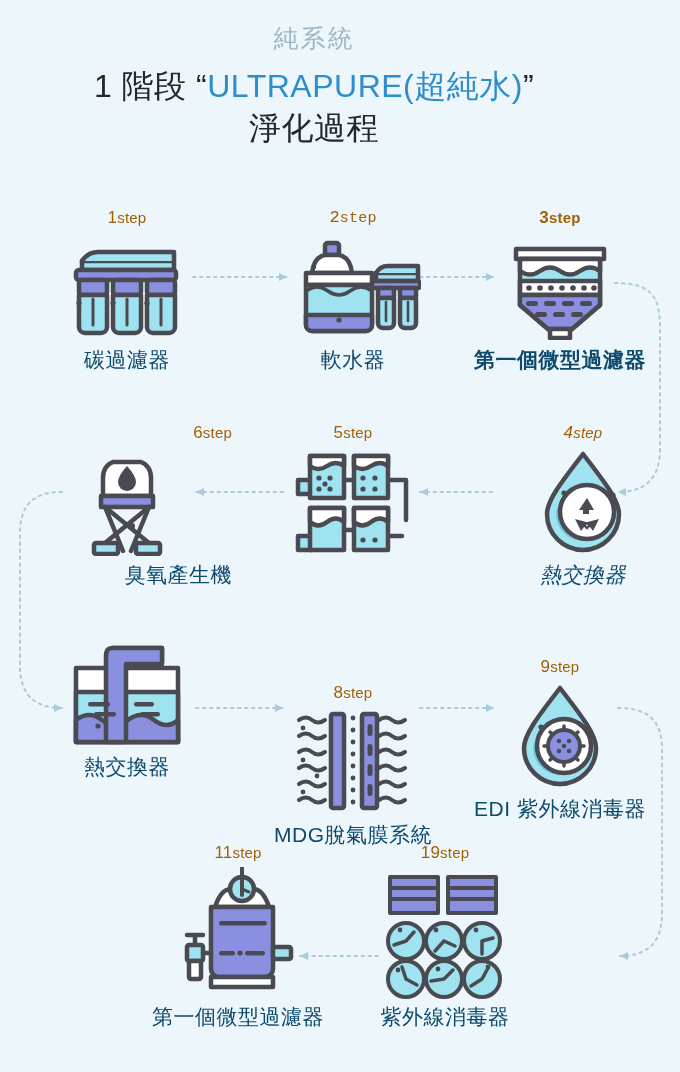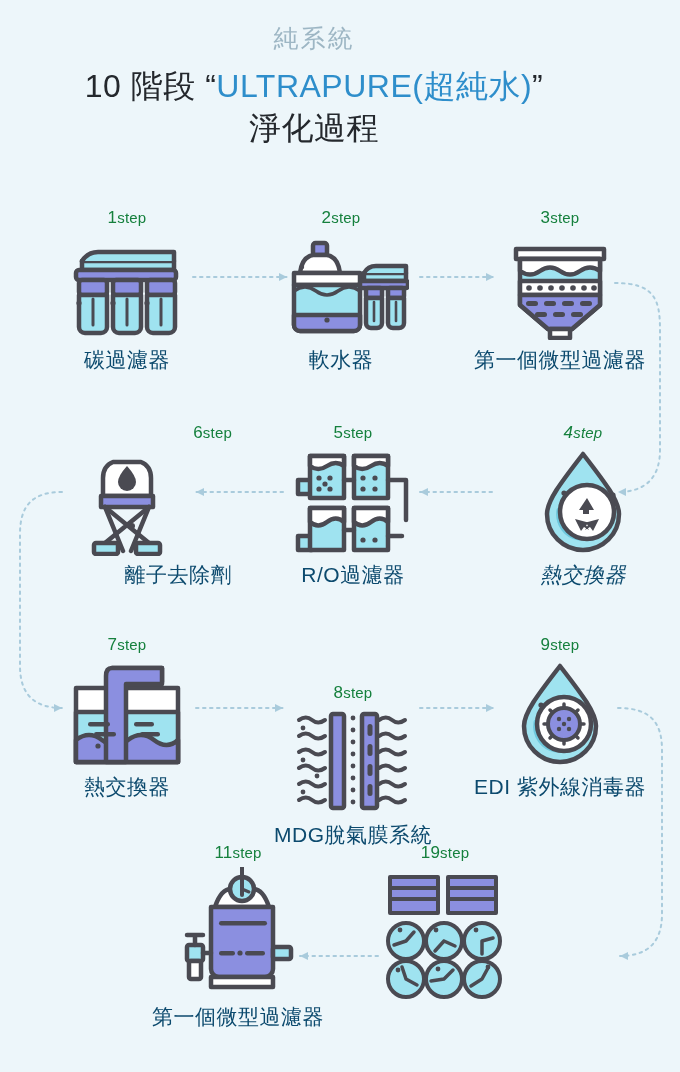--- a/index.html
+++ b/index.html
@@ -20,40 +20,40 @@
   .hdr-main {
     margin-top: 10px; font-size: 32px; line-height: 42px;
     color: #24282D; font-weight: 400; letter-spacing: .5px;
   }
   .hdr-main .accent { color: #2E8ECB; margin-top: 38px; }
   .hdr-main .q { color: #24282D; }
 
   
   .step { position: absolute; width: 210px; text-align: center; }
   .step-num {
-    font-size: 15px; color: #15803d; letter-spacing: .2px; height: 20px;
+    font-size: 15px; color: #a16207; letter-spacing: .2px; height: 20px;
   }
   .step-num .n { font-size: 17px; }
   .art { height: 118px; display: flex; align-items: center; justify-content: center; }
   .step-label {
     font-size: 21px; color: #0c4a6e; letter-spacing: .5px; white-space: nowrap;
   }
 
   
   .conn { position: absolute; pointer-events: none; }
 </style>
 </head>
 <body>
 
 <div id="page">
 
   <div class="hdr">
     <div class="hdr-sub">純系統</div>
     <div class="hdr-main">
-      <span>10 階段</span>
+      <span>1 階段</span>
       <span class="q">“</span><span class="accent">ULTRAPURE(超純水)</span><span class="q">”</span>
       <div>淨化過程</div>
     </div>
   </div>
 
   <svg class="conn" width="680" height="1072" style="left:0;top:0">
     <g fill="none" stroke="#A9CBDC" stroke-width="2" stroke-dasharray="2.5 4.5" stroke-linecap="round">
 
       <path d="M193 277 H 287"></path>
 
@@ -108,21 +108,21 @@
           <path d="M99 64 v26" stroke-width="3"></path>
         </g>
         <circle cx="17" cy="68" r="2.6" fill="#4A4A52"></circle>
         <circle cx="51" cy="68" r="2.6" fill="#4A4A52"></circle>
         <circle cx="85" cy="68" r="2.6" fill="#4A4A52"></circle>
       </svg>
     </div>
     <div class="step-label">碳過濾器</div>
   </div>
 
-  <div class="step" style="left:236px; top:208px;">
+  <div class="step" style="left:248px; top:208px;font-family:Liberation Mono, monospace;">
     <div class="step-num"><span class="n">2</span><span>step</span></div>
     <div class="art">
       <svg width="135" height="105" viewBox="0 0 135 105">
         <g stroke="#4A4A52" stroke-width="4.5" stroke-linejoin="round" stroke-linecap="round">
           <rect x="39" y="8" width="14" height="12" rx="2.5" fill="#8B8FE0"></rect>
           <path d="M26 38 q2 -16 13 -18 h14 q11 2 13 18 z" fill="#FFFFFF"></path>
           <rect x="20" y="38" width="66" height="12" fill="#FFFFFF"></rect>
           <path d="M20 50 h66 v40 a6 6 0 0 1 -6 6 h-54 a6 6 0 0 1 -6 -6 z" fill="#9FE3F0"></path>
           <path d="M20 56 q11 -8 22 0 t22 0 t22 0" fill="none" stroke-width="3.5"></path>
           <path d="M20 80 h66 v10 a6 6 0 0 1 -6 6 h-54 a6 6 0 0 1 -6 -6 z" fill="#8B8FE0"></path>
@@ -136,21 +136,21 @@
           <path d="M100 67 v19" stroke-width="2.6"></path>
           <path d="M122 67 v19" stroke-width="2.6"></path>
         </g>
         <circle cx="53" cy="85" r="2.6" fill="#4A4A52"></circle>
         <circle cx="28" cy="32" r="2.2" fill="#4A4A52"></circle>
       </svg>
     </div>
     <div class="step-label">軟水器</div>
   </div>
 
-  <div class="step" style="left:455px; top:208px;">
+  <div class="step" style="left:455px; top:208px;font-weight:bold;">
     <div class="step-num"><span class="n">3</span><span>step</span></div>
     <div class="art">
       <svg width="112" height="105" viewBox="0 0 112 105">
         <g stroke="#4A4A52" stroke-width="4.5" stroke-linejoin="round" stroke-linecap="round">
           <path d="M12 14 h88 v10 h-88 z" fill="#FFFFFF"></path>
           <path d="M16 24 h80 v46 l-28 24 h-24 l-28 -24 z" fill="#9FE3F0"></path>
           <path d="M16 24 v12 q10 7 20 0 t20 0 t20 0 t20 0 v-12 z" fill="#FFFFFF"></path>
           <path d="M16 46 h80 v14 h-80 z" fill="#FFFFFF"></path>
           <path d="M16 60 h80 v10 l-28 24 h-24 l-28 -24 z" fill="#8B8FE0"></path>
           <rect x="46" y="94" width="20" height="9" fill="#FFFFFF"></rect>
@@ -185,21 +185,21 @@
           <rect x="29" y="48" width="52" height="11" fill="#8B8FE0"></rect>
           <path d="M33 59 l18 44 M77 59 l-18 44" fill="none"></path>
           <path d="M33 59 L77 95 M77 59 L33 95" fill="none"></path>
           <rect x="22" y="95" width="24" height="11" rx="2" fill="#9FE3F0"></rect>
           <rect x="64" y="95" width="24" height="11" rx="2" fill="#9FE3F0"></rect>
         </g>
         <path d="M55 18 q9 10 9 16 a9 9 0 0 1 -18 0 q0 -6 9 -16 z" fill="#4A4A52"></path>
         <circle cx="60" cy="78" r="3" fill="#4A4A52"></circle>
       </svg>
     </div>
-    <div class="step-label">離子去除劑</div>
+    <div class="step-label">臭氧產生機</div>
   </div>
 
   <div class="step" style="left:248px; top:423px;">
     <div class="step-num"><span class="n">5</span><span>step</span></div>
     <div class="art">
       <svg width="122" height="108" viewBox="0 0 122 108">
         <g stroke="#4A4A52" stroke-width="4.5" stroke-linejoin="round" stroke-linecap="round">
           <path d="M6 32 h14 v14 h-14 z" fill="#9FE3F0"></path>
           <path d="M18 8 h34 v42 h-34 z" fill="#9FE3F0"></path>
           <path d="M18 8 v10 q8 6 17 0 t17 0 v-10 z" fill="#FFFFFF"></path>
@@ -221,21 +221,20 @@
           <circle cx="33" cy="36" r="2.6"></circle>
           <circle cx="71" cy="30" r="2.6"></circle>
             <circle cx="83" cy="30" r="2.6"></circle>
           <circle cx="71" cy="41" r="2.6"></circle>
             <circle cx="83" cy="41" r="2.6"></circle>
           <circle cx="71" cy="92" r="2.6"></circle>
             <circle cx="83" cy="92" r="2.6"></circle>
         </g>
       </svg>
     </div>
-    <div class="step-label">R/O過濾器</div>
   </div>
 
   <div class="step" style="left:478px; top:423px;font-style:italic;">
     <div class="step-num"><span class="n">4</span><span>step</span></div>
     <div class="art">
       <svg width="100" height="108" viewBox="0 0 100 108">
         <path d="M50 6 C 70 32, 86 52, 86 66 a36 36 0 0 1 -72 0 C 14 52, 30 32, 50 6 z" fill="#9FE3F0" stroke="#4A4A52" stroke-width="4.5" stroke-linejoin="round"></path>
         <path d="M26 62 a24 24 0 0 0 20 28" fill="none" stroke="#6FC9DE" stroke-width="5" stroke-linecap="round"></path>
         <circle cx="54" cy="64" r="27" fill="#FFFFFF" stroke="#4A4A52" stroke-width="4.5"></circle>
         <g fill="#4A4A52">
@@ -244,21 +243,20 @@
           <path d="M42 71 l6 12 3 -4 5 3 -3 -5 4 -2 z"></path>
         </g>
         <circle cx="31" cy="45" r="2.6" fill="#4A4A52"></circle>
         <circle cx="80" cy="47" r="2.6" fill="#4A4A52"></circle>
       </svg>
     </div>
     <div class="step-label">熱交換器</div>
   </div>
 
   <div class="step" style="left:22px; top:635px;">
-    <div class="step-num"><span class="n">7</span><span>step</span></div>
     <div class="art">
       <svg width="118" height="108" viewBox="0 0 118 108">
         <g stroke="#4A4A52" stroke-width="4.5" stroke-linejoin="round" stroke-linecap="round">
           <rect x="8" y="28" width="102" height="74" fill="#FFFFFF"></rect>
           <path d="M8 52 h102 v50 h-102 z" fill="#9FE3F0"></path>
           <path d="M8 80 q13 -10 26 0 t26 0 t26 0 t24 0 v22 h-102 z" fill="#8B8FE0"></path>
           <path d="M44 8 h50 v14 h-50 z" fill="#8B8FE0"></path>
           <path d="M44 8 q-6 0 -6 8 v86 h20 v-78 h36 v-16 z" fill="#8B8FE0"></path>
         </g>
         <g fill="#4A4A52">
@@ -313,21 +311,21 @@
           <rect x="74.5" y="16" width="5" height="12" rx="2.5"></rect>
           <rect x="74.5" y="36" width="5" height="12" rx="2.5"></rect>
           <rect x="74.5" y="56" width="5" height="12" rx="2.5"></rect>
           <rect x="74.5" y="76" width="5" height="12" rx="2.5"></rect>
         </g>
       </svg>
     </div>
     <div class="step-label">MDG脫氣膜系統</div>
   </div>
 
-  <div class="step" style="left:455px; top:635px;">
+  <div class="step" style="left:455px; top:657px;">
     <div class="step-num"><span class="n">9</span><span>step</span></div>
     <div class="art">
       <svg width="100" height="108" viewBox="0 0 100 108">
         <path d="M50 6 C 70 32, 86 52, 86 66 a36 36 0 0 1 -72 0 C 14 52, 30 32, 50 6 z" fill="#9FE3F0" stroke="#4A4A52" stroke-width="4.5" stroke-linejoin="round"></path>
         <path d="M26 62 a24 24 0 0 0 20 28" fill="none" stroke="#6FC9DE" stroke-width="5" stroke-linecap="round"></path>
         <circle cx="54" cy="64" r="27" fill="#FFFFFF" stroke="#4A4A52" stroke-width="4.5"></circle>
         <g stroke="#4A4A52" stroke-width="3.5" stroke-linecap="round">
           <path d="M54 44 v7"></path>
             <path d="M54 77 v7"></path>
           <path d="M34 64 h7"></path>
@@ -408,15 +406,16 @@
         <g fill="#4A4A52">
           <circle cx="16" cy="63" r="2.4"></circle>
             <circle cx="52" cy="63" r="2.4"></circle>
           <circle cx="92" cy="63" r="2.4"></circle>
             <circle cx="14" cy="103" r="2.4"></circle>
           <circle cx="54" cy="102" r="2.4"></circle>
             <circle cx="104" cy="100" r="2.4"></circle>
         </g>
       </svg>
     </div>
+    <div class="step-label">紫外線消毒器</div>
   </div>
 
 </div>
 
 </body></html>

